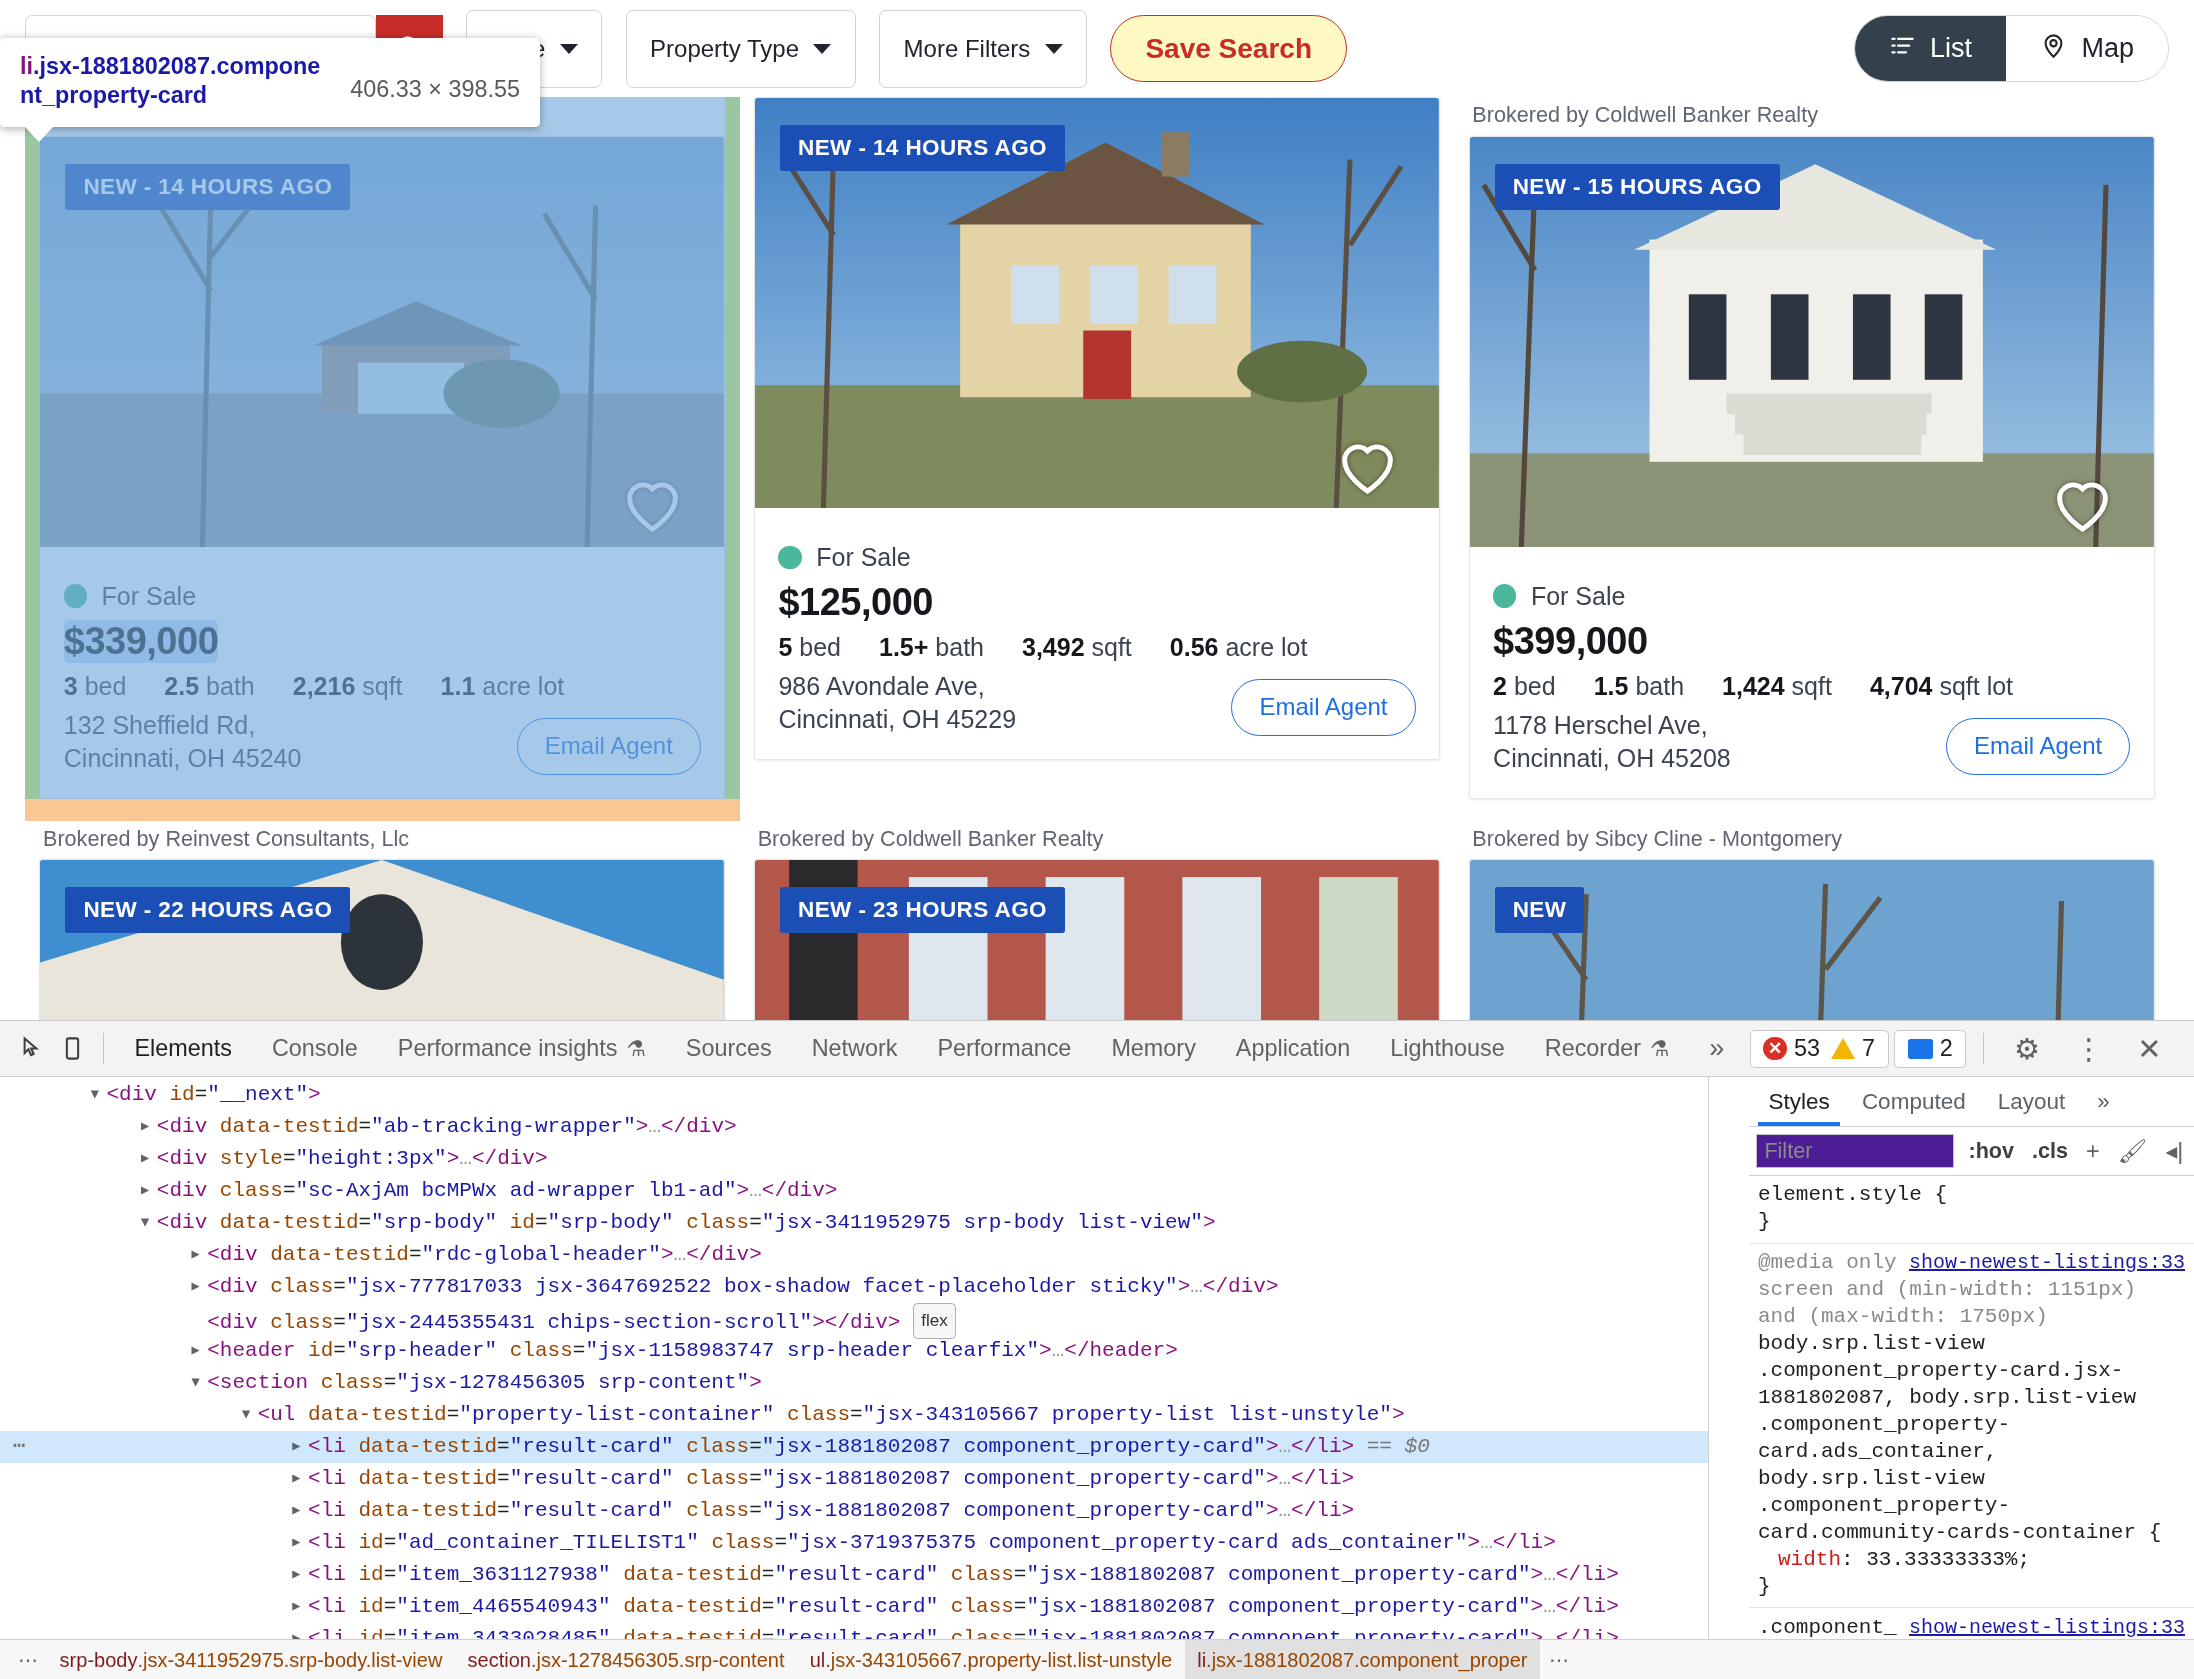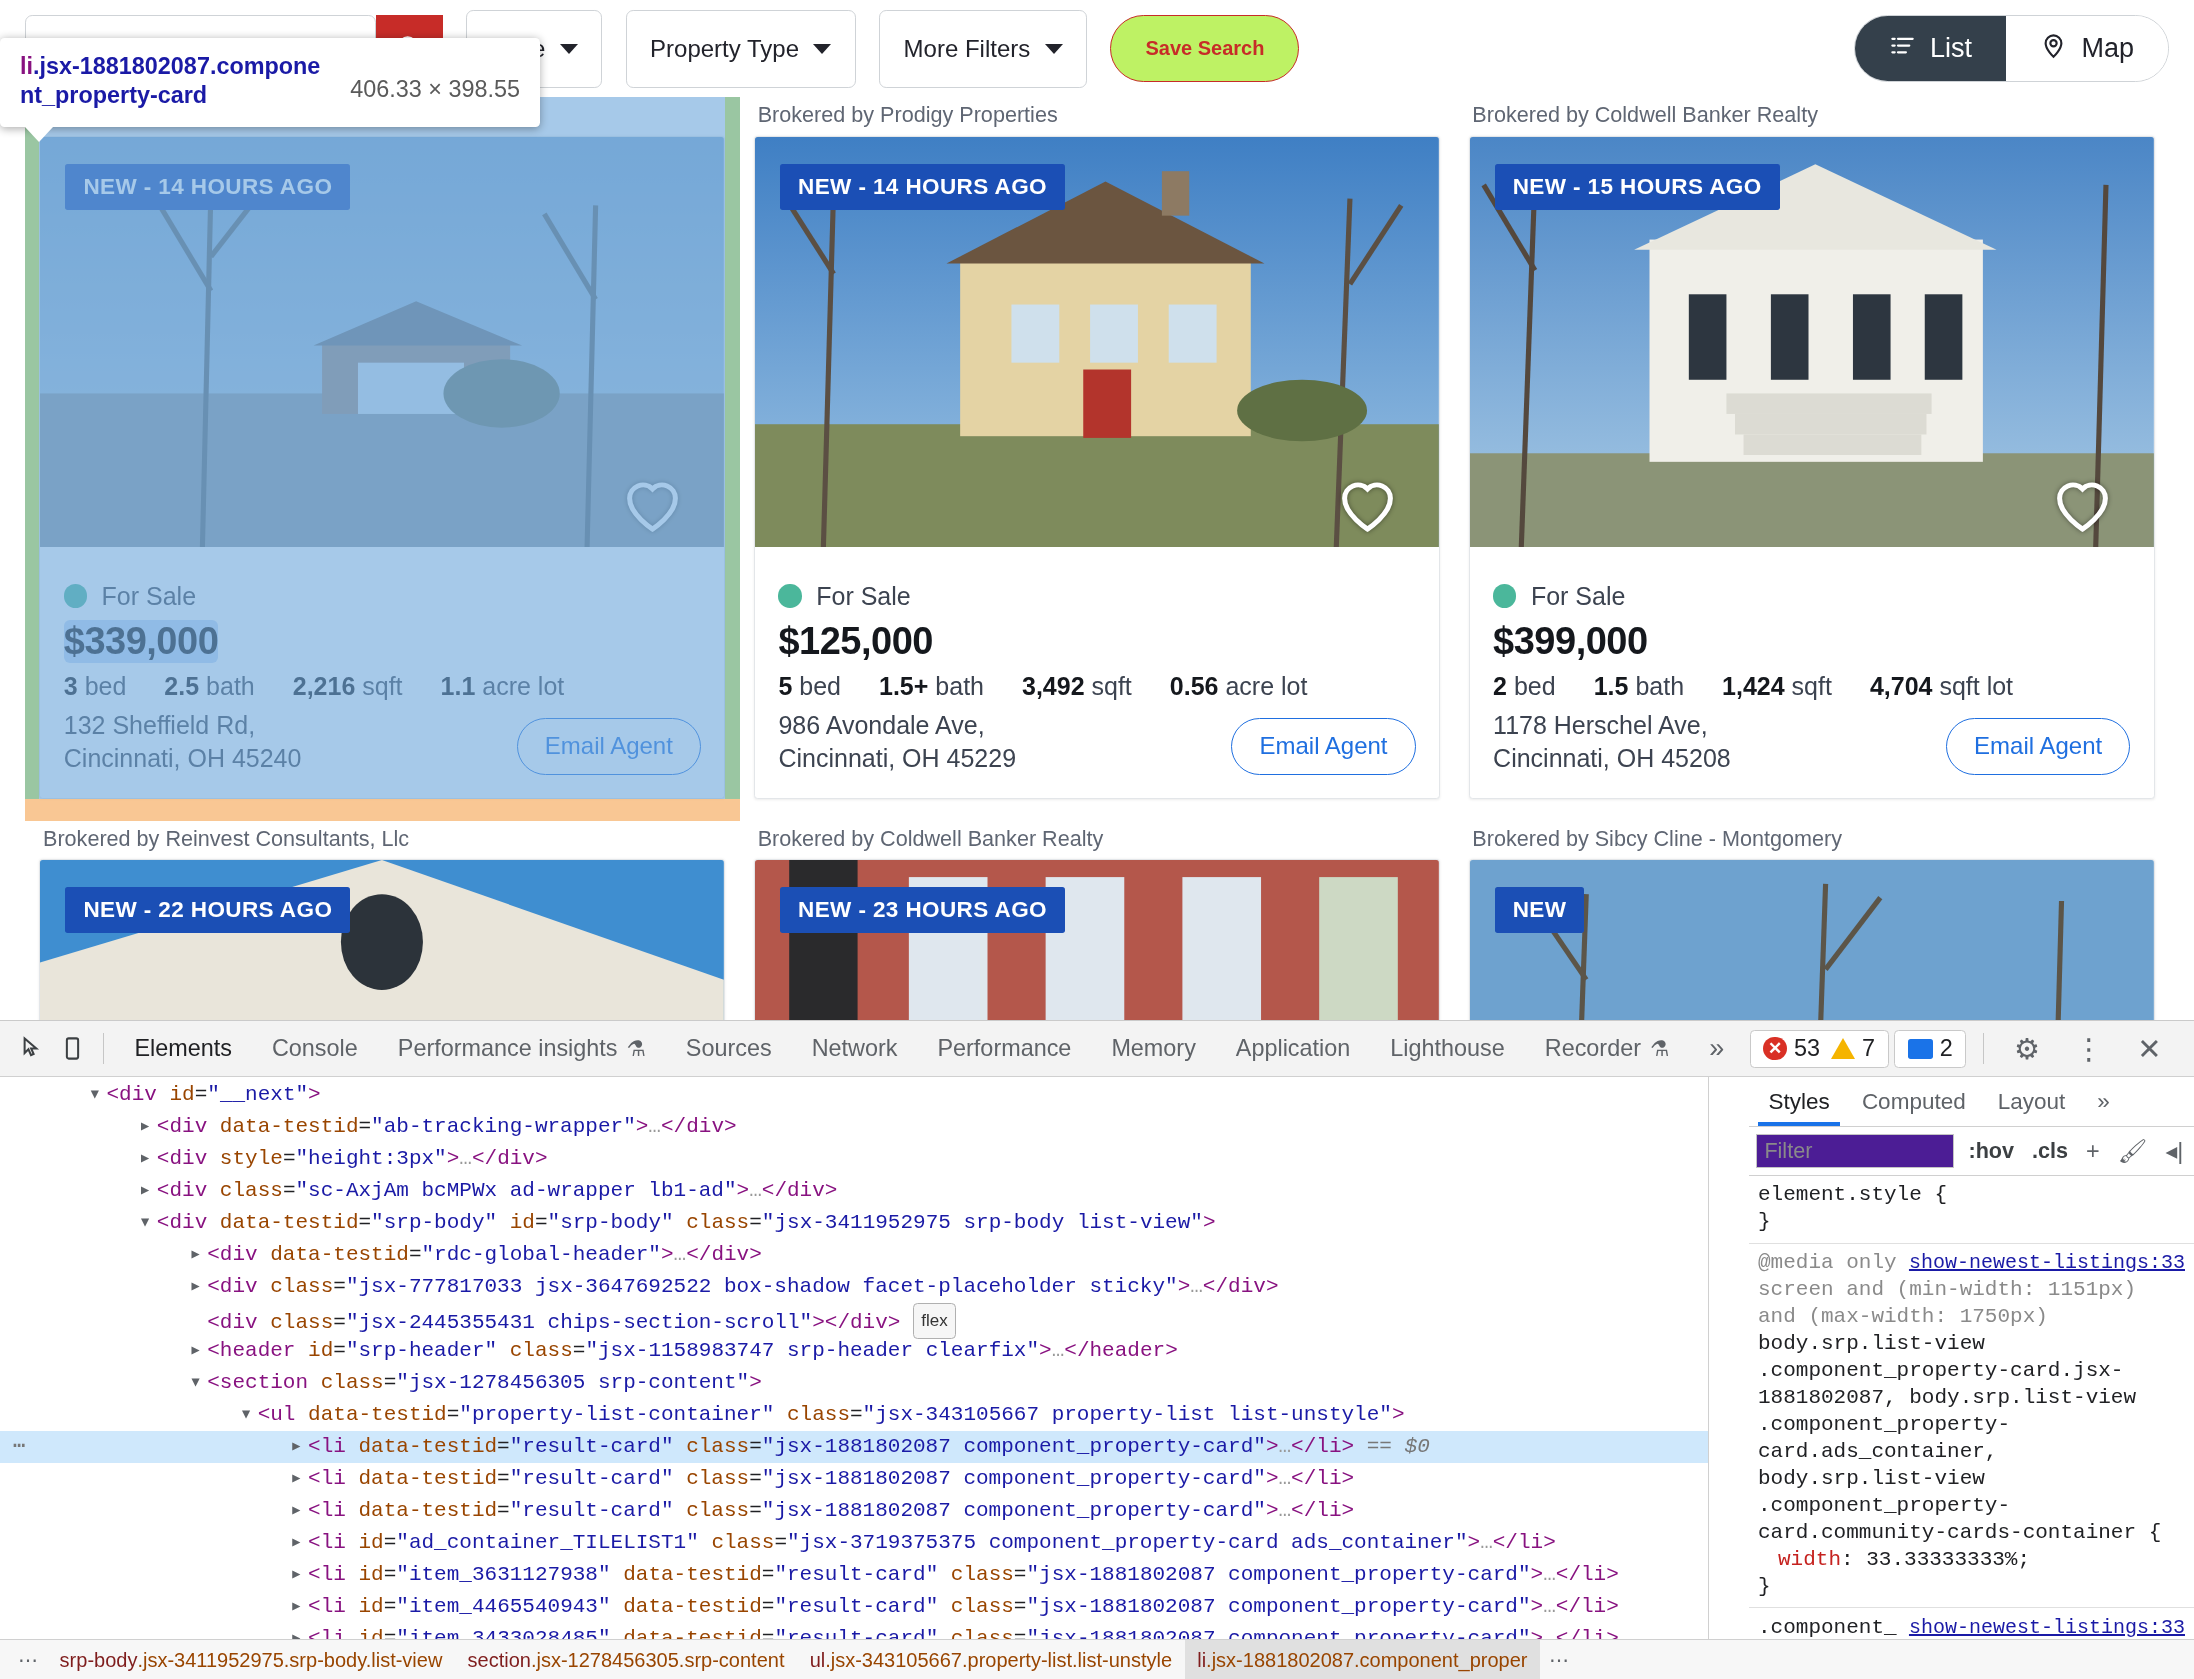--- a/index.html
+++ b/index.html
@@ -66,22 +66,22 @@
   .pill .caret {
     width: 0; height: 0;
     border-left: 9px solid transparent;
     border-right: 9px solid transparent;
     border-top: 10.8px solid #22232b;
   }
   .pill-save {
     margin-left: 23.4px;
     height: 67px; padding: 4px 34px;
     border: 1.8px solid #c72c28; border-radius: 899px;
-    background: #bef264; color: #c72c28;
-    font-size: 20px; font-weight: 700;
+    background: #fef9c3; color: #c72c28;
+    font-size: 28px; font-weight: 700;
     display: flex; align-items: center;
     cursor: pointer; white-space: nowrap;
   }
 
   .view-toggle {
     position: absolute; right: 25px; top: 15.3px;
     display: flex; align-items: center;
     height: 67px;
     border: 0.9px solid #cfd3d7; border-radius: 899px;
     overflow: hidden; background: #fff;
@@ -413,21 +413,20 @@
             <div class="addr">
               <div>132 Sheffield Rd,</div>
               <div>Cincinnati, OH 45240</div>
             </div>
             <button class="email-agent">Email Agent</button>
           </div>
         </div>
       </li>
 
       <li class="property-card">
-        <div class="broker">Brokered by Prodigy Properties</div>
         <div class="card-shell">
           <div class="photo">
             <svg class="sky" viewBox="0 0 400 240" preserveAspectRatio="none">
               <defs>
                   <linearGradient id="sky2" x1="0" y1="0" x2="0" y2="1">
                 <stop offset="0" stop-color="#3f7fc4"></stop>
                     <stop offset="1" stop-color="#9dc4e4"></stop>
                   </linearGradient>
                 </defs>
               <rect width="400" height="240" fill="url(#sky2)"></rect>

